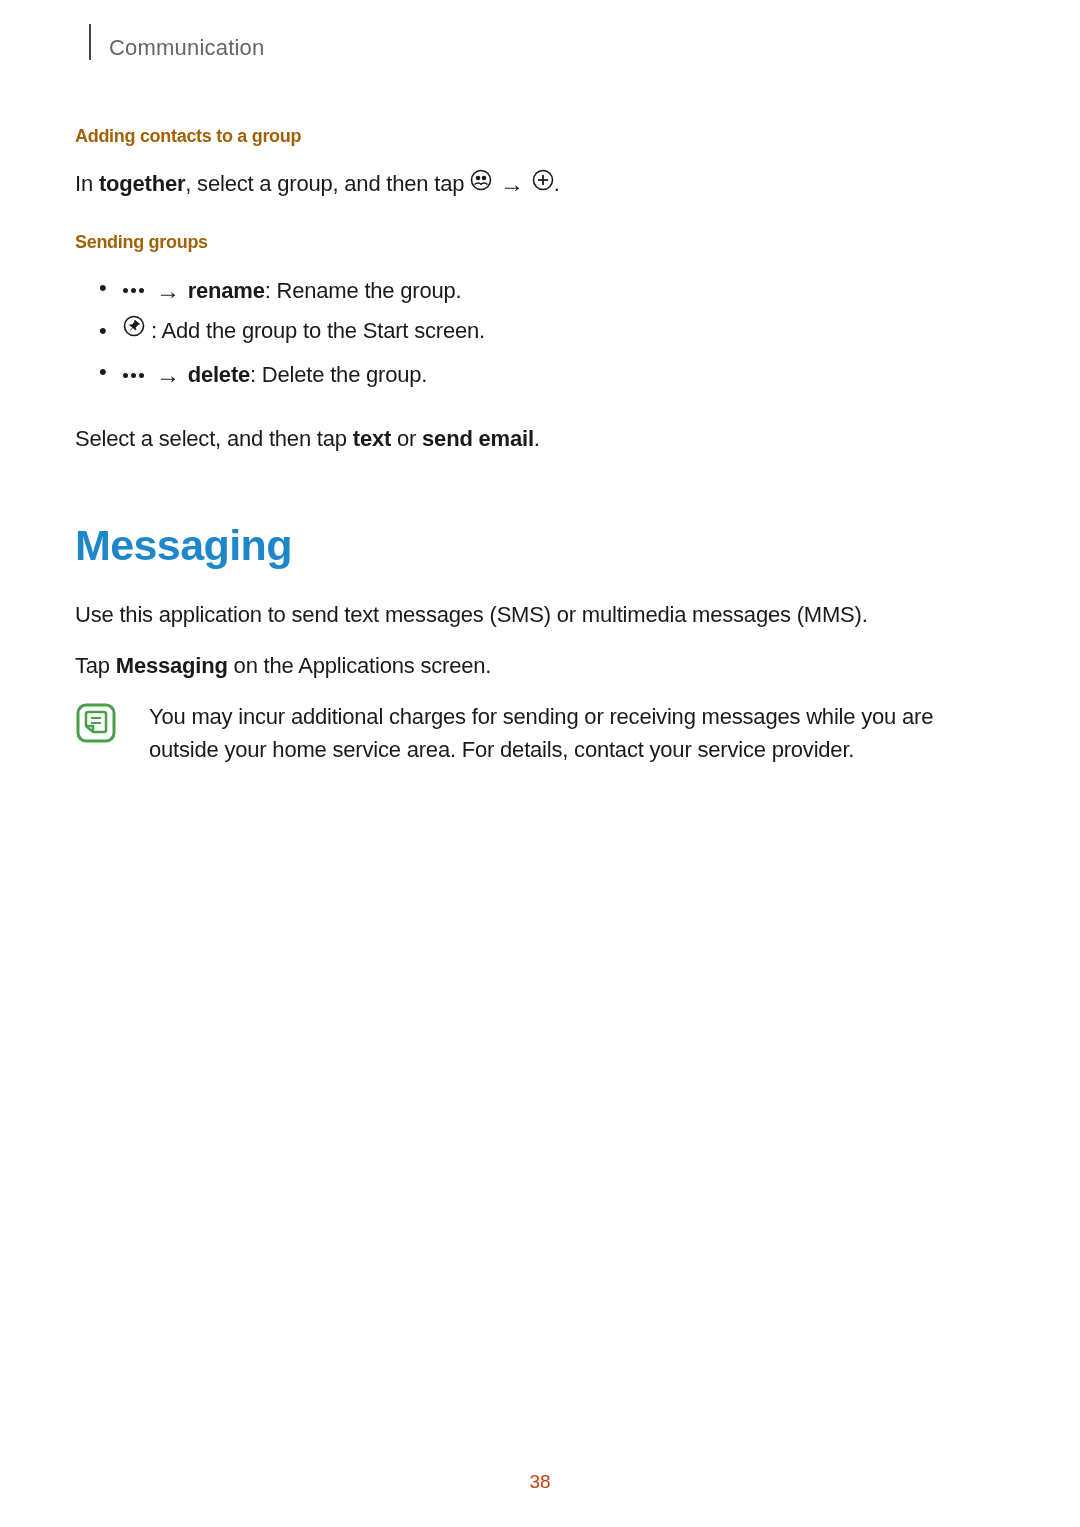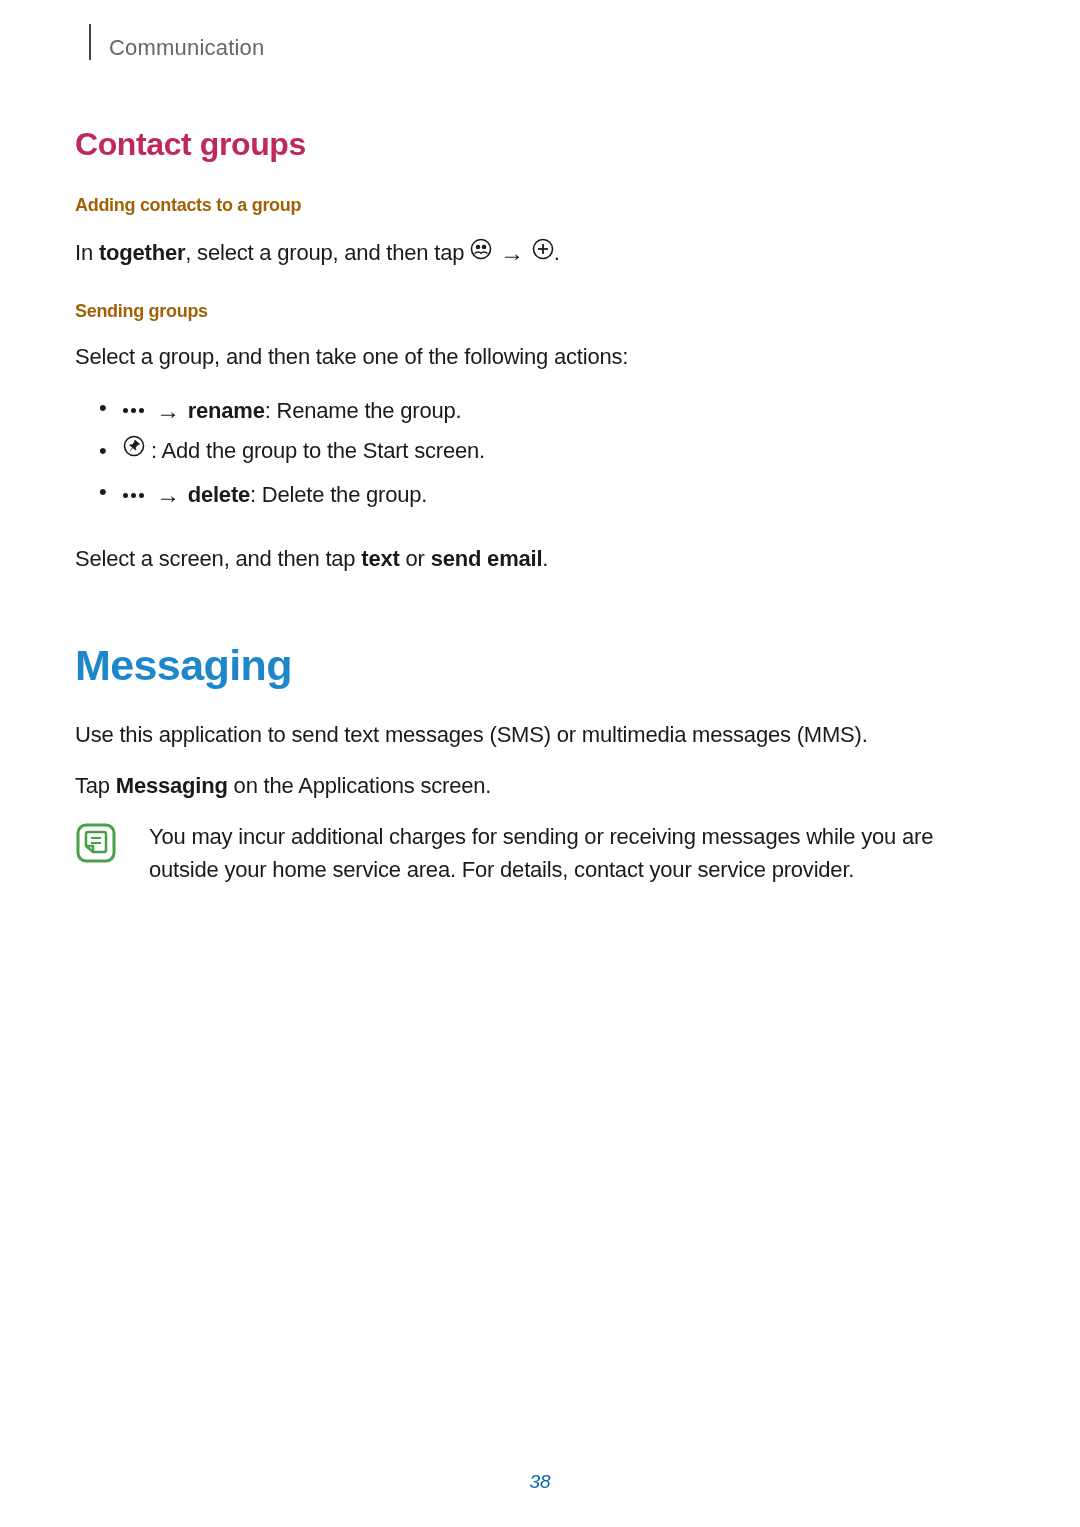--- a/index.html
+++ b/index.html
@@ -124,22 +124,21 @@
       line-height: 1.5;
       letter-spacing: -0.2px;
     }
     .page-number {
       position: absolute;
       bottom: 34px;
       left: 0;
       right: 0;
       text-align: center;
       font-size: 19px;
-      color: #0369a1;
-      font-style: italic;
+      color: #c2410c;
     }
     .ellipsis-icon {
       display: inline-flex;
       align-items: center;
       gap: 3px;
       vertical-align: middle;
       position: relative;
       top: -1px;
       margin-right: 4px;
     }
@@ -153,39 +152,37 @@
   </style>
 </head>
 <body>
 
 <div class="page">
   <div class="header-row">
     <div class="header-divider"></div>
     <div class="header-text">Communication</div>
   </div>
 
-  <h2 class="h2-red">Contact groups</h2>
 
   <h3 class="h3-black">Adding contacts to a group</h3>
   <p class="body-text">
     <span>In </span><span class="bold">together</span><span>, select a group, and then tap </span><span class="inline-icon"><svg width="22" height="22" viewBox="0 0 22 22">
           <circle cx="11" cy="11" r="9.5" fill="none" stroke="#1a1a1a" stroke-width="1.6"></circle>
           <circle cx="8" cy="9" r="2.3" fill="#1a1a1a"></circle>
           <circle cx="14" cy="9" r="2.3" fill="#1a1a1a"></circle>
           <path d="M4.5 15.5 Q8 12.5 11.5 15.5" fill="none" stroke="#1a1a1a" stroke-width="1.6"></path>
           <path d="M10.5 15.5 Q14 12.5 17.5 15.5" fill="none" stroke="#1a1a1a" stroke-width="1.6"></path>
         </svg></span> <span class="arrow">→</span> <span class="inline-icon"><svg width="22" height="22" viewBox="0 0 22 22">
           <circle cx="11" cy="11" r="9.5" fill="none" stroke="#1a1a1a" stroke-width="1.6"></circle>
           <line x1="11" y1="6" x2="11" y2="16" stroke="#1a1a1a" stroke-width="1.8"></line>
           <line x1="6" y1="11" x2="16" y2="11" stroke="#1a1a1a" stroke-width="1.8"></line>
         </svg></span><span>.</span>
   </p>
 
   <h3 class="h3-black">Sending groups</h3>
-  <p class="body-text tight">Select a group, and then take one of the following actions:</p>
   <ul class="bullet-list">
     <li>
       <span class="ellipsis-icon">
           <span></span>
           <span></span>
           <span></span>
         </span> <span class="arrow">→</span> <span class="bold">rename</span><span>: Rename the group.</span>
     </li>
     <li>
       <span class="inline-icon"><svg width="22" height="22" viewBox="0 0 22 22">
@@ -196,21 +193,21 @@
     <li>
       <span class="ellipsis-icon">
           <span></span>
           <span></span>
           <span></span>
         </span> <span class="arrow">→</span> <span class="bold">delete</span><span>: Delete the group.</span>
     </li>
   </ul>
 
   <p class="body-text">
-    <span>Select a screen, and then tap </span><span class="bold">text</span><span> or </span><span class="bold">send email</span><span>.</span>
+    <span>Select a select, and then tap </span><span class="bold">text</span><span> or </span><span class="bold">send email</span><span>.</span>
   </p>
 
   <h1 class="h1-blue">Messaging</h1>
   <p class="body-text tight">Use this application to send text messages (SMS) or multimedia messages (MMS).</p>
   <p class="body-text tight">
     <span>Tap </span><span class="bold">Messaging</span><span> on the Applications screen.</span>
   </p>
 
   <div class="note-row">
     <div class="note-icon">

